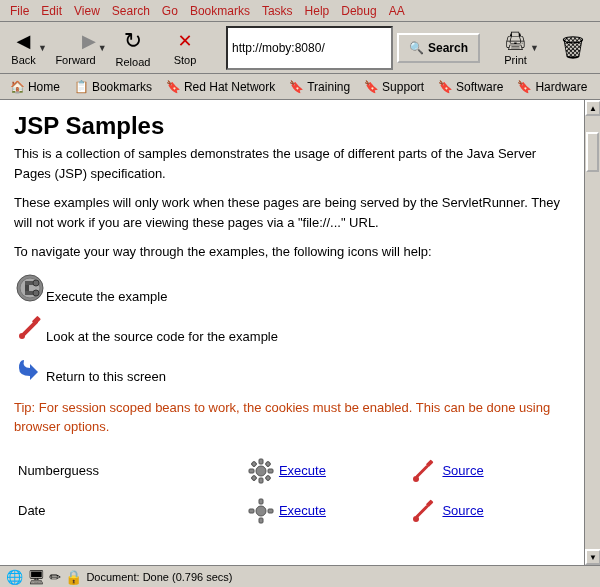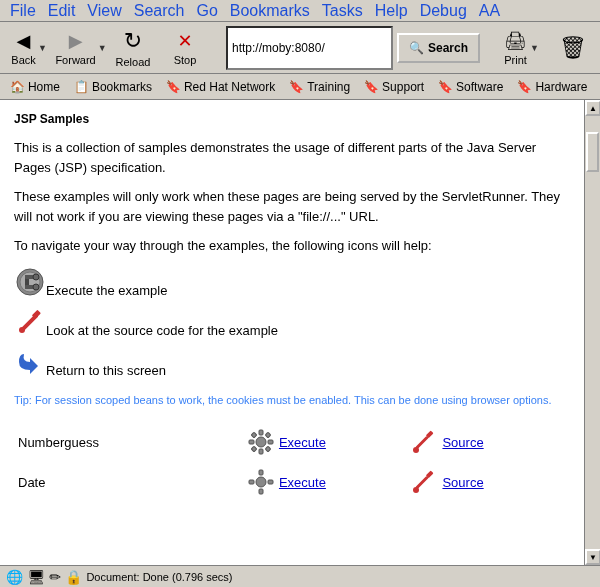--- a/index.html
+++ b/index.html
@@ -9,23 +9,23 @@
     .menu-bar {
       background: #d4d0c8;
       border-bottom: 1px solid #808080;
       display: flex;
       align-items: center;
       padding: 2px 4px;
       height: 22px;
     }
     .menu-item {
       padding: 2px 6px;
-      font-size: 16px;
+      font-size: 12px;
       cursor: pointer;
-      color: #1d4ed8;
+      color: #b91c1c;
     }
 
     
     .toolbar {
       background: #d4d0c8;
       border-bottom: 1px solid #808080;
       display: flex;
       align-items: center;
       padding: 3px 4px;
       height: 52px;
@@ -139,25 +139,25 @@
       align-items: center;
       padding: 2px 6px;
       height: 22px;
       font-size: 11px;
       gap: 4px;
     }
     .status-icons { display: flex; gap: 4px; }
     .status-icon { font-size: 14px; }
 
     
-    h1.page-title { font-size: 12px; font-weight: bold; margin-bottom: 12px; color: #000; }
+    h1.page-title { font-size: 24px; font-weight: bold; margin-bottom: 4px; color: #000; }
     .page-desc { font-size: 13px; line-height: 1.5; margin-bottom: 10px; color: #000; }
     .icon-desc { display: flex; align-items: flex-end; gap: 0; margin: 8px 0; }
     .icon-img { width: 32px; height: 32px; display: flex; align-items: center; justify-content: center; font-size: 20px; }
-    .tip-box { font-size: 11px; line-height: 1.5; margin: 14px 0; color: #3b82f6; }
+    .tip-box { font-size: 13px; line-height: 1.5; margin: 14px 0; color: #c2410c; }
 
     
     .samples-table { width: 100%; border-collapse: collapse; margin-top: 8px; }
     .samples-table tr td { padding: 6px 4px; vertical-align: middle; font-size: 13px; }
     .samples-table .sample-name { width: 140px; color: #000; }
     .samples-table .execute-cell { width: 100px; }
     .samples-table .source-cell { width: 100px; }
 
     a { color: #0000cc; text-decoration: underline; cursor: pointer; }
 
@@ -194,21 +194,21 @@
 
   <div class="toolbar-btn" style="flex-direction:row; width:60px;">
     <div style="display:flex;flex-direction:column;align-items:center;gap:2px;flex:1;">
       <span class="back-icon"></span>
       <span style="font-size:11px;">Back</span>
     </div>
     <span class="dropdown-arrow">▼</span>
   </div>
 
   <div class="toolbar-btn" style="flex-direction:row; width:70px;">
-    <div style="display:flex;flex-direction:column;align-items:center;gap:2px;flex:1;">
+    <div style="display:flex;flex-direction:column;align-items:flex-end;gap:2px;flex:1;">
       <span class="forward-icon"></span>
       <span style="font-size:11px;">Forward</span>
     </div>
     <span class="dropdown-arrow">▼</span>
   </div>
 
   <div class="toolbar-btn" style="flex-direction:row; width:65px;">
     <div style="display:flex;flex-direction:column;align-items:center;gap:2px;flex:1;text-align:right;">
       <span class="reload-icon"></span>
       <span style="font-size:11px;">Reload</span>

